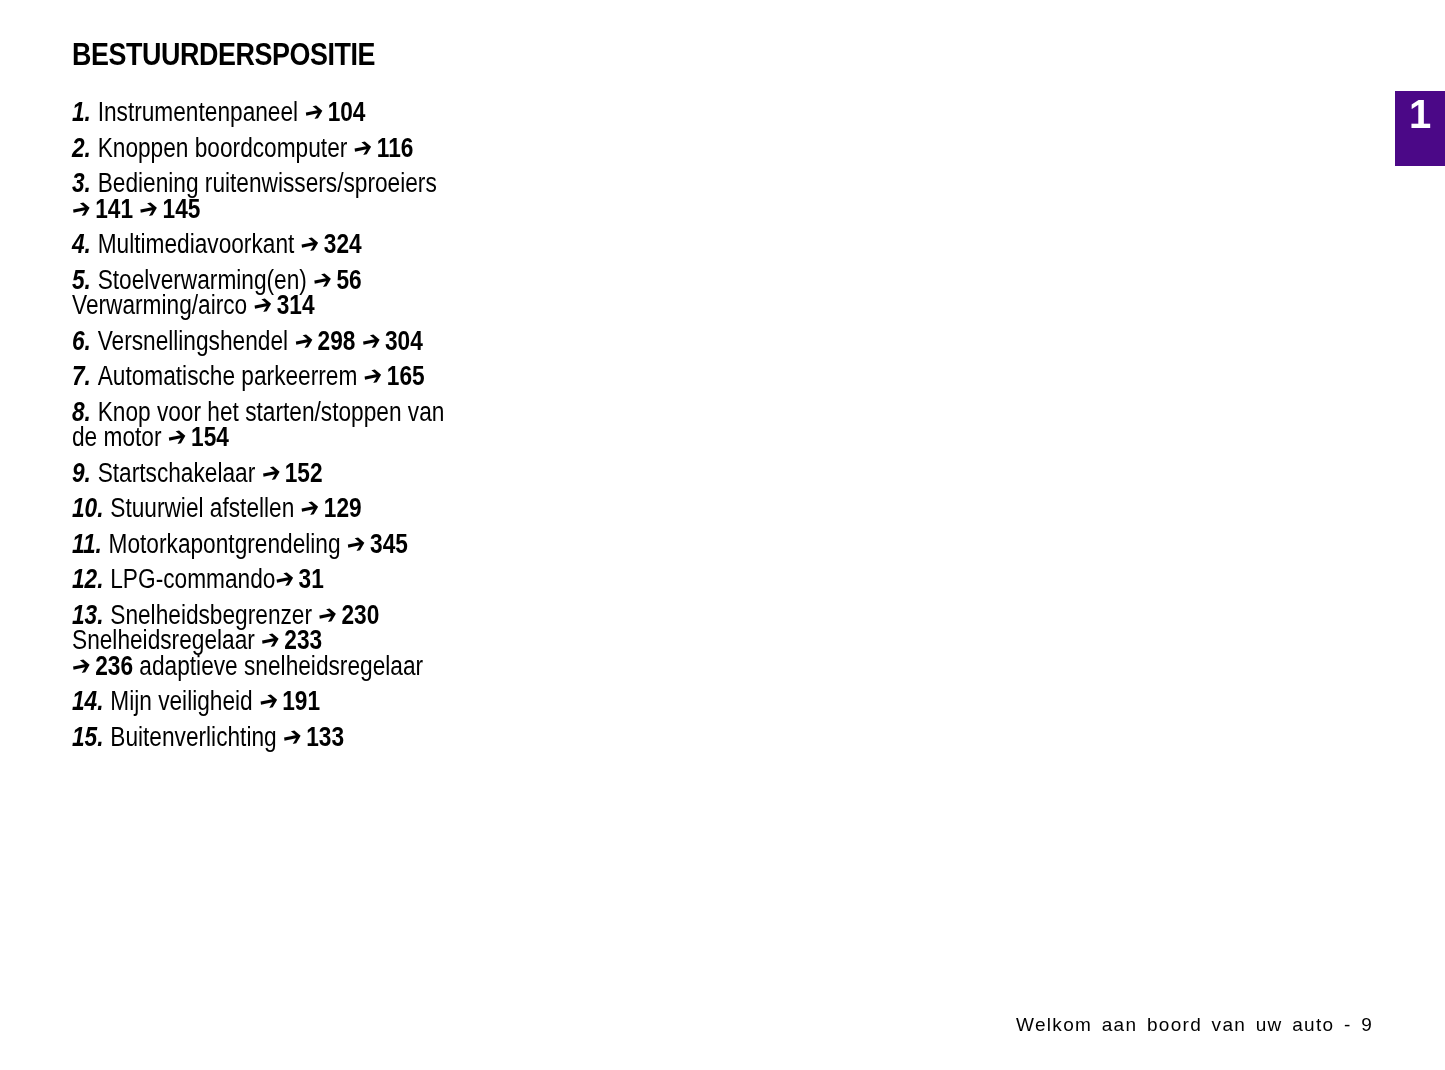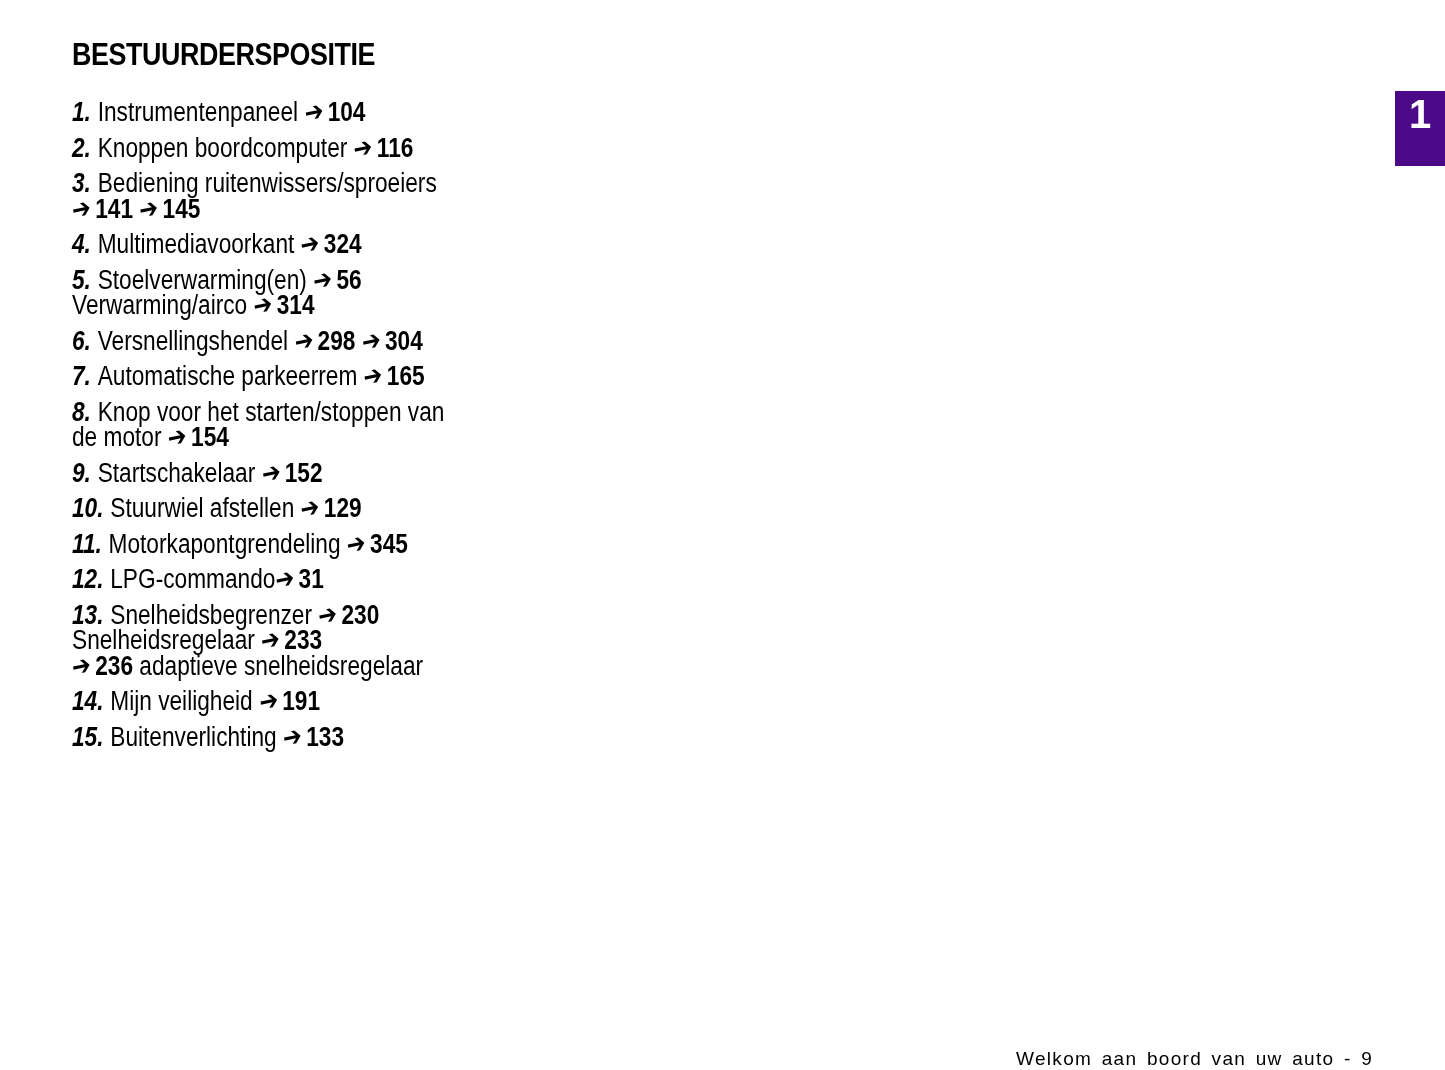--- a/index.html
+++ b/index.html
@@ -64,21 +64,21 @@
     display: flex;
     justify-content: center;
     align-items: flex-start;
     padding-top: 6px;
     font-size: 40px;
     line-height: 34px;
     font-weight: 700;
   }
   .page-footer {
     position: absolute;
-    top: 1048px;
+    top: 1014px;
     right: 72px;
     font-size: 19px;
     letter-spacing: 1.3px;
     word-spacing: 3px;
     white-space: nowrap;
   }
 </style>
 </head>
 <body style="background: rgb(255, 255, 255); color: rgb(0, 0, 0);">
 

